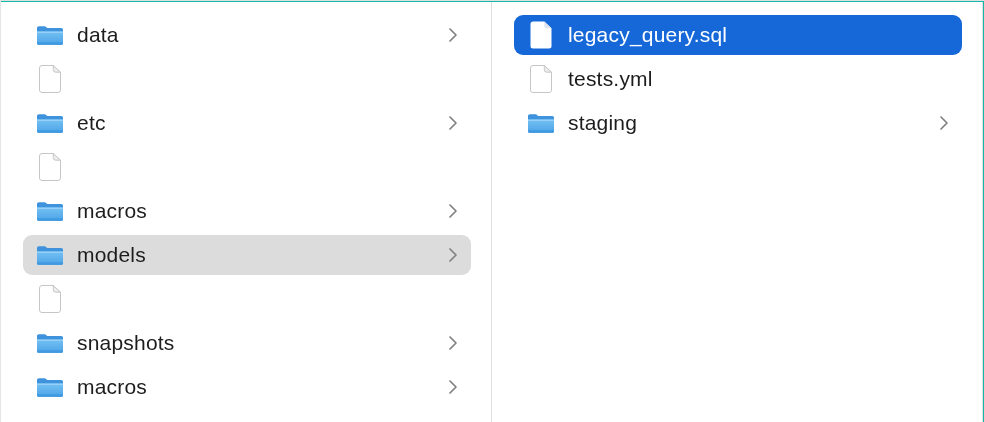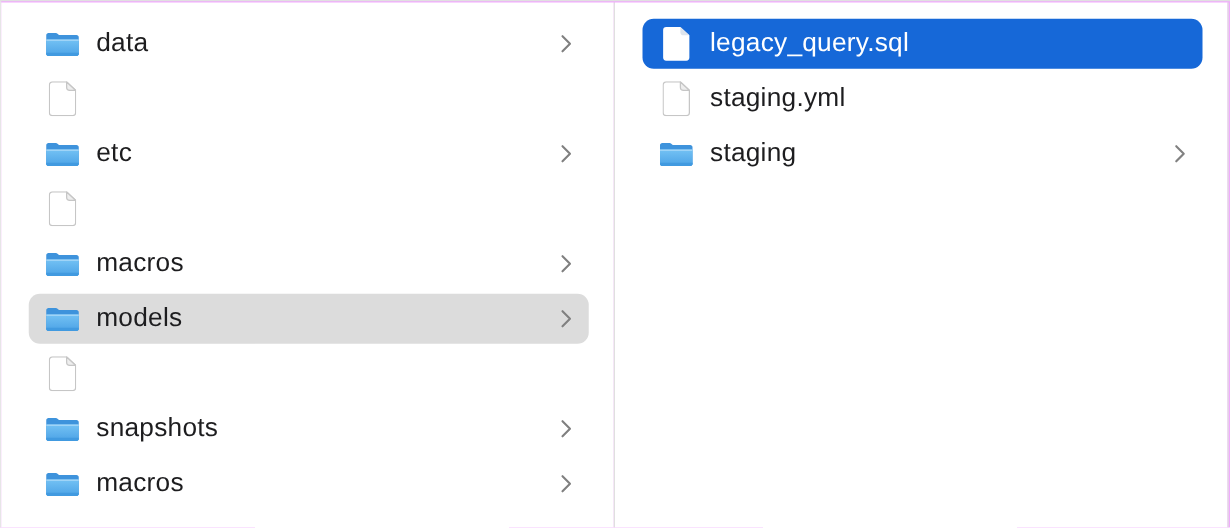--- a/index.html
+++ b/index.html
@@ -3,21 +3,21 @@
 <meta charset="utf-8">
 <style>
   * { margin: 0; padding: 0; box-sizing: border-box; }
   html, body { width: 984px; height: 422px; background: #ffffff; overflow: hidden; }
   body { font-family: "Liberation Sans", "DejaVu Sans", sans-serif; }
 
   .window {
     position: relative;
     width: 984px;
     height: 422px;
-    background: #f0abfc;
+    background: #14b8a6;
     border-top: 1px solid var(--divider, #d4d4d4);
   }
   .edge-left {
     position: absolute; left: 0; top: 0; bottom: 0; width: 1px;
     background: #e6e6e6;
   }
   .col {
     position: absolute;
     top: 1px;
     bottom: 0;
@@ -265,21 +265,21 @@
 
   </div>
         <div class="row">
 
     <span class="icon">
             <svg width="22" height="28" viewBox="0 0 22 28">
               <path d="M3 .5 h11.3 L21.5 7.2 V25 a2.5 2.5 0 0 1 -2.5 2.5 H3 A2.5 2.5 0 0 1 .5 25 V3 A2.5 2.5 0 0 1 3 .5 Z" fill="#ffffff" stroke="#c6c6c6" stroke-width="1"></path>
               <path d="M14.3 .6 V4.7 a2.5 2.5 0 0 0 2.5 2.5 h4.6 Z" fill="#eeeeee" stroke="#c6c6c6" stroke-width="1" stroke-linejoin="round"></path>
             </svg>
           </span>
-    <span class="label">staging.yml</span>
+    <span class="label">tests.yml</span>
 
   </div>
         <div class="row has-chev">
 
     <span class="icon">
             <svg width="28" height="22" viewBox="0 0 28 22">
               <defs>
                 <linearGradient id="fg" x1="0" y1="0" x2="0" y2="1">
                   <stop offset="0" stop-color="#74c2f4"></stop>
                   <stop offset="1" stop-color="#4ba2e6"></stop>

